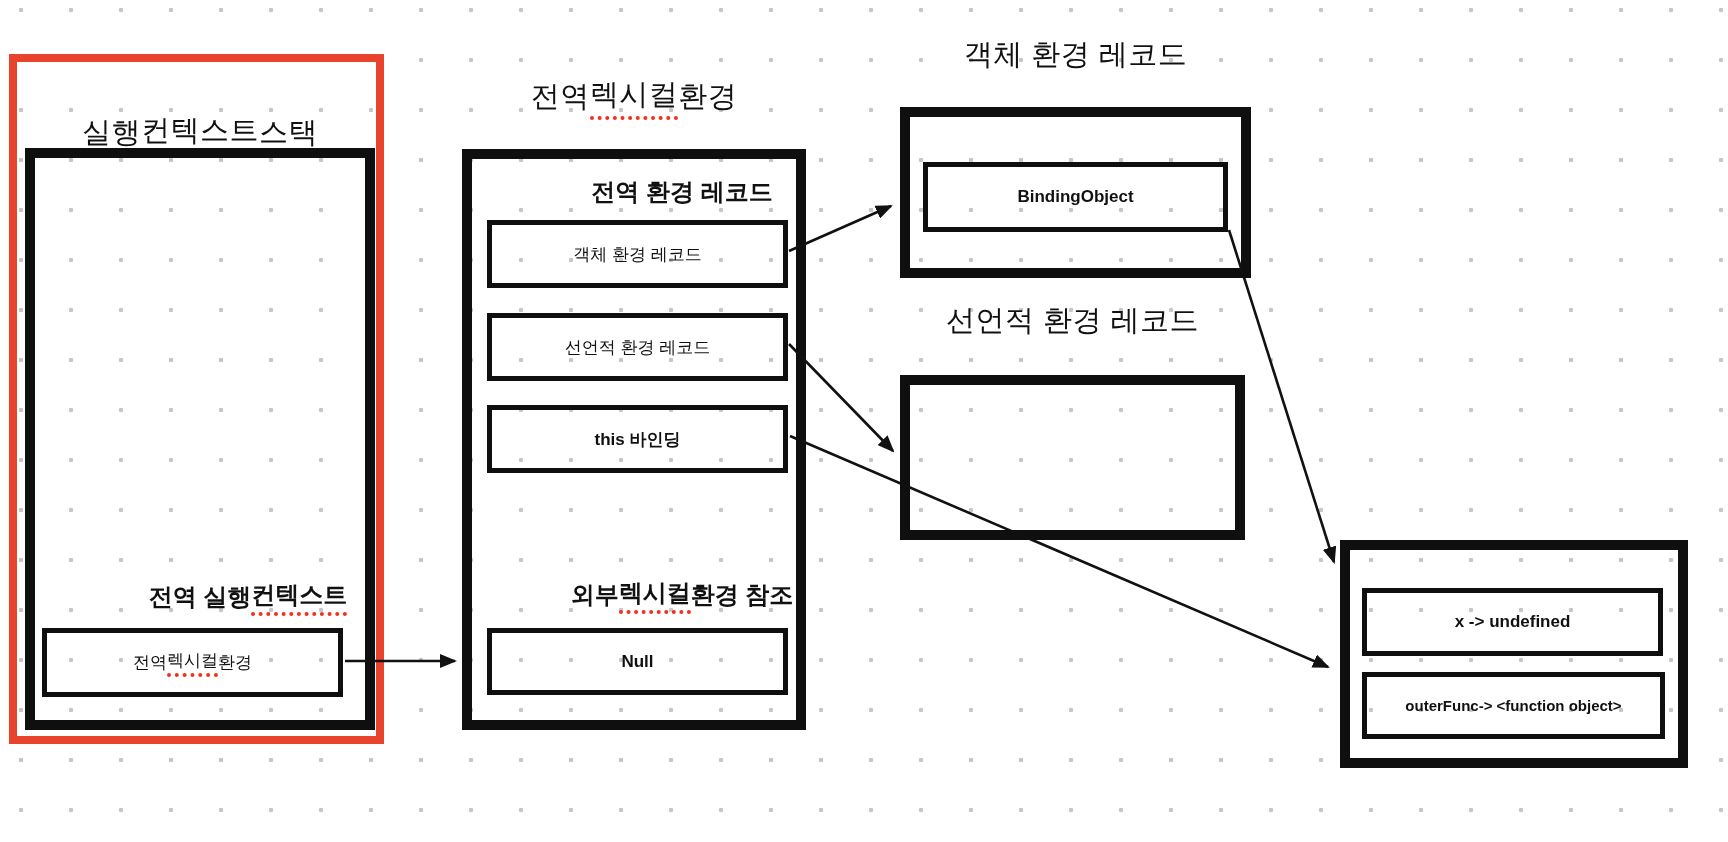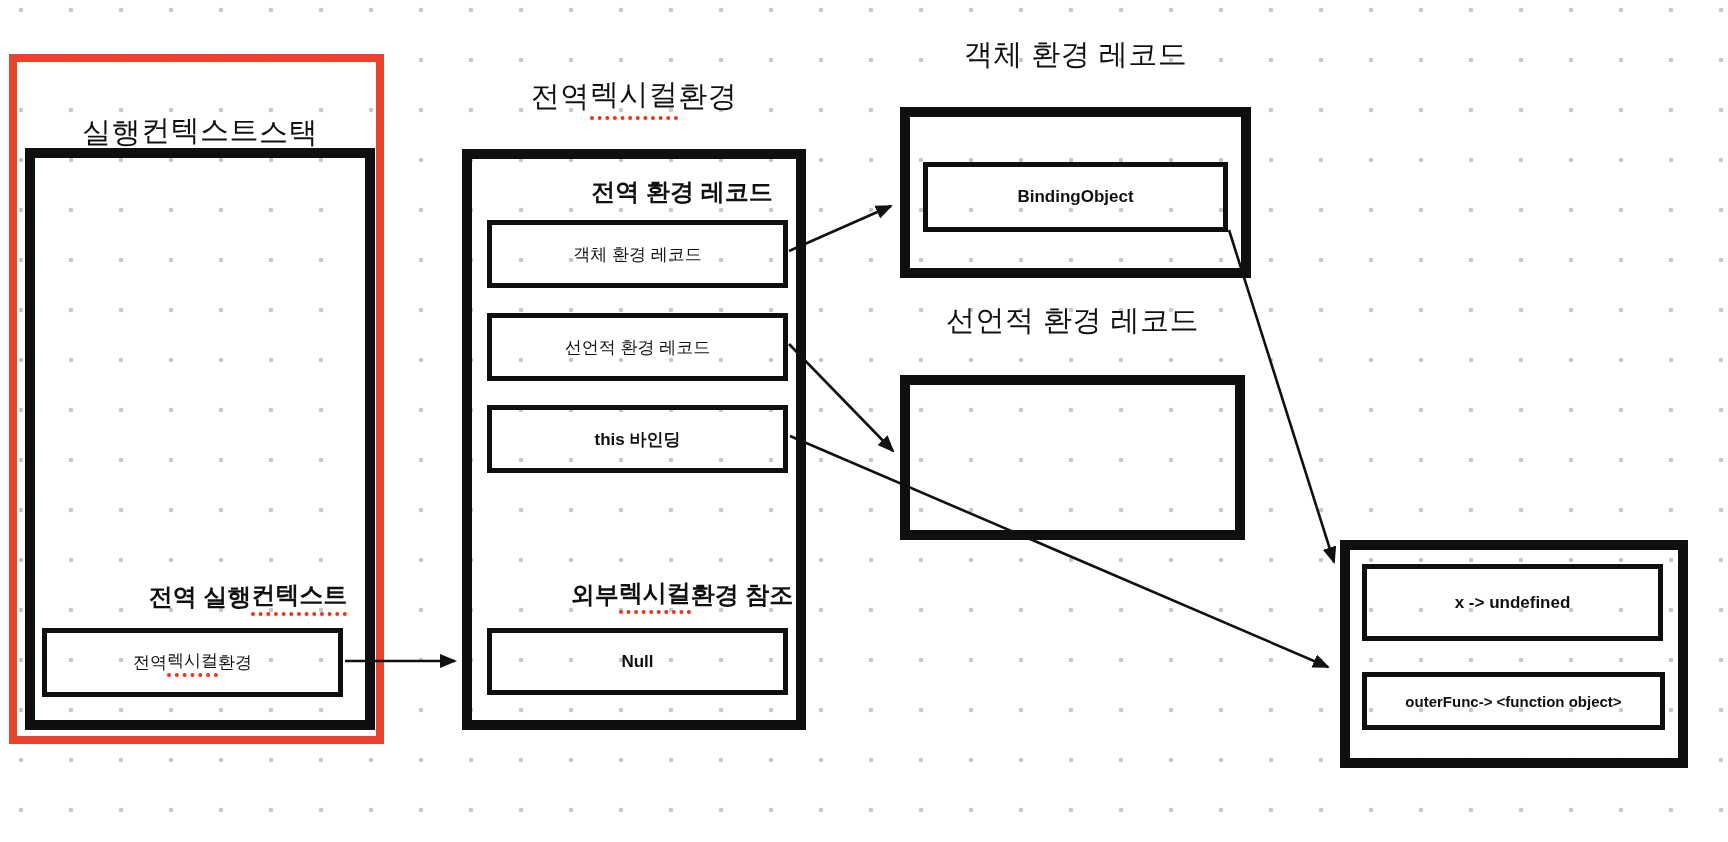--- a/index.html
+++ b/index.html
@@ -89,23 +89,23 @@
   <div class="cell b" style="left:923px;top:162px;width:305px;height:70px;">BindingObject</div>
 
   <div class="t title" style="left:900px;top:300px;width:345px;height:42px;">선언적 환경 레코드</div>
 
   <div class="box big" style="left:900px;top:375px;width:345px;height:165px;"></div>
 
 
 
   <div class="box big" style="left:1340px;top:540px;width:348px;height:228px;"></div>
 
-  <div class="cell b" style="left:1362px;top:564px;width:301px;height:77px;">x -&gt; undefined</div>
+  <div class="cell b" style="left:1362px;top:588px;width:301px;height:68px;">x -&gt; undefined</div>
 
-  <div class="cell b" style="left:1362px;top:672px;width:303px;height:58px;font-size:15px;">outerFunc-&gt; &lt;function object&gt;</div>
+  <div class="cell b" style="left:1362px;top:672px;width:303px;height:67px;font-size:15px;">outerFunc-&gt; &lt;function object&gt;</div>
 
   <svg class="overlay" width="1728" height="842" viewBox="0 0 1728 842">
     <defs>
       <marker id="ah" markerUnits="userSpaceOnUse" markerWidth="17" markerHeight="14" refX="15" refY="7" orient="auto">
         <path d="M0,0 L17,7 L0,14 Z" fill="#111"></path>
       </marker>
     </defs>
     <line class="arrow" x1="345" y1="661" x2="455" y2="661" marker-end="url(#ah)"></line>
     <line class="arrow" x1="789" y1="251" x2="891" y2="206" marker-end="url(#ah)"></line>
     <line class="arrow" x1="789" y1="344" x2="893" y2="451" marker-end="url(#ah)"></line>

